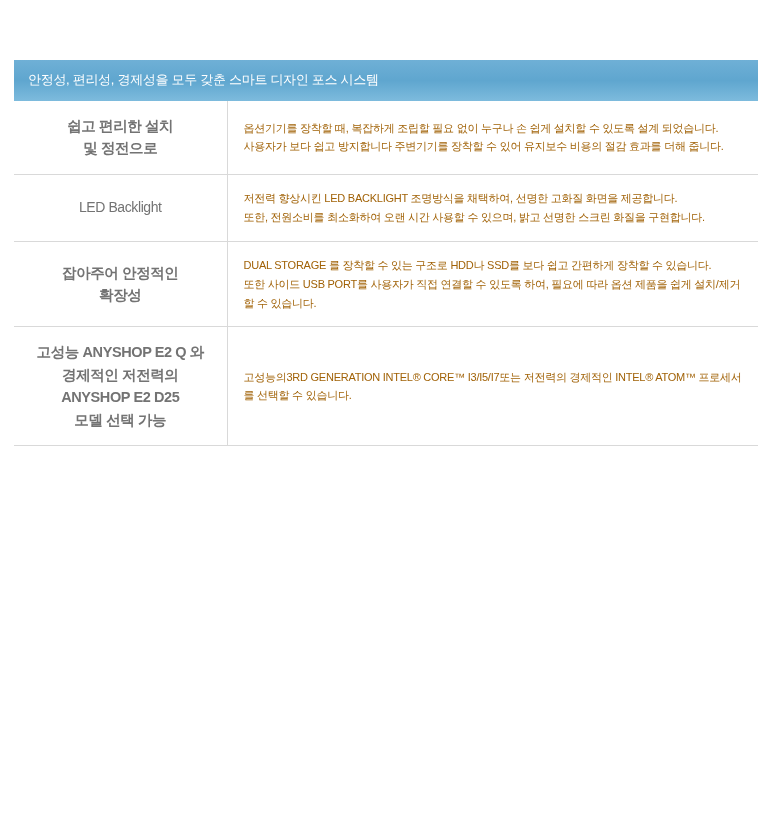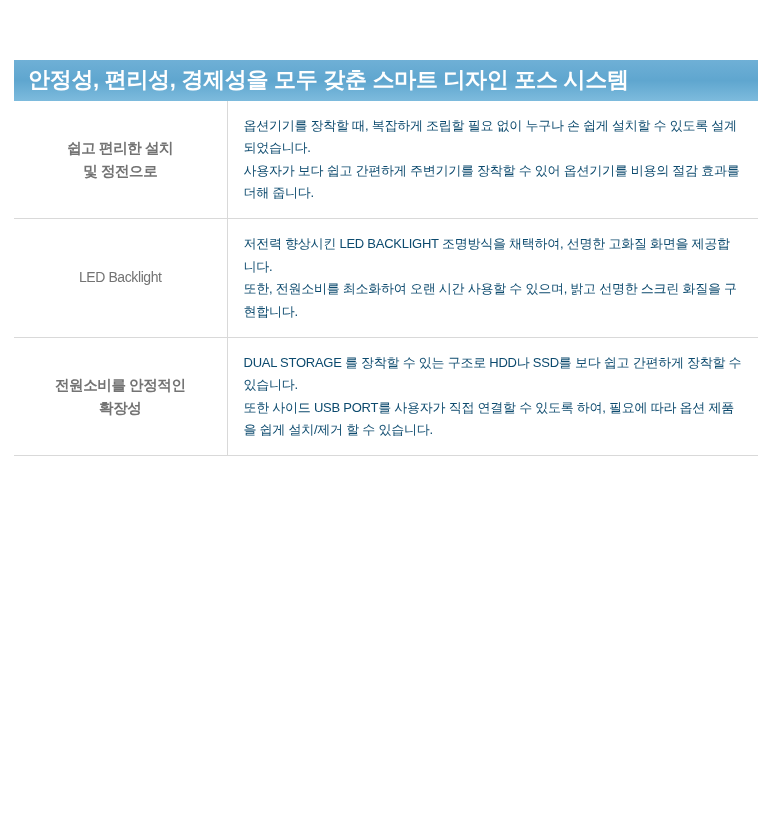--- a/index.html
+++ b/index.html
@@ -23,22 +23,22 @@
   .feature-table {
     position: absolute;
     left: 14px;
     top: 60px;
     width: 744px;
     border-collapse: collapse;
   }
   .header-bar {
     background: linear-gradient(to bottom, #6fb0d6 0%, #5fa6cf 50%, #7dbbdd 100%);
     color: #ffffff;
-    font-size: 22px;
-    font-weight: bold;
+    font-size: 13px;
+    font-weight: normal;
     letter-spacing: -0.3px;
     padding: 10px 22px 11px 14px;
     height: 20px;
     line-height: 20px;
     white-space: nowrap;
   }
   .row {
     border-bottom: 1px solid #d9d9d9;
   }
   .row:last-child {
@@ -56,22 +56,22 @@
     padding: 14px 8px 14px 8px;
     letter-spacing: -0.4px;
   }
   .cell-title.thin {
     font-weight: normal;
     font-size: 14px;
   }
   .cell-desc {
     box-sizing: border-box;
     vertical-align: middle;
-    font-size: 13px;
-    color: #0c4a6e;
+    font-size: 11px;
+    color: #a16207;
     line-height: 1.72;
     padding: 14px 16px 14px 16px;
     border-left: 1px solid #d9d9d9;
     letter-spacing: -0.25px;
   }
   .cell-desc p {
     margin: 0;
   }
 </style>
 </head>
@@ -80,33 +80,39 @@
 <div class="page">
   <table class="feature-table">
     <tbody>
       <tr>
         <td class="header-bar" colspan="2">안정성, 편리성, 경제성을 모두 갖춘 스마트 디자인 포스 시스템</td>
       </tr>
     <tr class="row">
           <td class="cell-title"><span>쉽고 편리한 설치</span><br><span>및 정전으로</span></td>
           <td class="cell-desc">
             <p>옵션기기를 장착할 때, 복잡하게 조립할 필요 없이 누구나 손 쉽게 설치할 수 있도록 설계 되었습니다.</p>
-            <p>사용자가 보다 쉽고 간편하게 주변기기를 장착할 수 있어 옵션기기를 비용의 절감 효과를 더해 줍니다.</p>
+            <p>사용자가 보다 쉽고 방지합니다 주변기기를 장착할 수 있어 유지보수 비용의 절감 효과를 더해 줍니다.</p>
           </td>
         </tr>
         <tr class="row">
           <td class="cell-title thin"><span>LED Backlight</span></td>
           <td class="cell-desc">
             <p>저전력 향상시킨 LED BACKLIGHT 조명방식을 채택하여, 선명한 고화질 화면을 제공합니다.</p>
             <p>또한, 전원소비를 최소화하여 오랜 시간 사용할 수 있으며, 밝고 선명한 스크린 화질을 구현합니다.</p>
           </td>
         </tr>
         <tr class="row">
-          <td class="cell-title"><span>전원소비를 안정적인</span><br><span>확장성</span></td>
+          <td class="cell-title"><span>잡아주어 안정적인</span><br><span>확장성</span></td>
           <td class="cell-desc">
             <p>DUAL STORAGE 를 장착할 수 있는 구조로 HDD나 SSD를 보다 쉽고 간편하게 장착할 수 있습니다.</p>
             <p>또한 사이드 USB PORT를 사용자가 직접 연결할 수 있도록 하여, 필요에 따라 옵션 제품을 쉽게 설치/제거 할 수 있습니다.</p>
+          </td>
+        </tr>
+        <tr class="row">
+          <td class="cell-title"><span>고성능 ANYSHOP E2 Q 와</span><br><span>경제적인 저전력의</span><br><span>ANYSHOP E2 D25</span><br><span>모델 선택 가능</span></td>
+          <td class="cell-desc">
+            <p>고성능의3RD GENERATION INTEL® CORE™ I3/I5/I7또는 저전력의 경제적인 INTEL® ATOM™ 프로세서를 선택할 수 있습니다.</p>
           </td>
         </tr>
       </tbody>
   </table>
 
 </div>
 
 </body></html>

